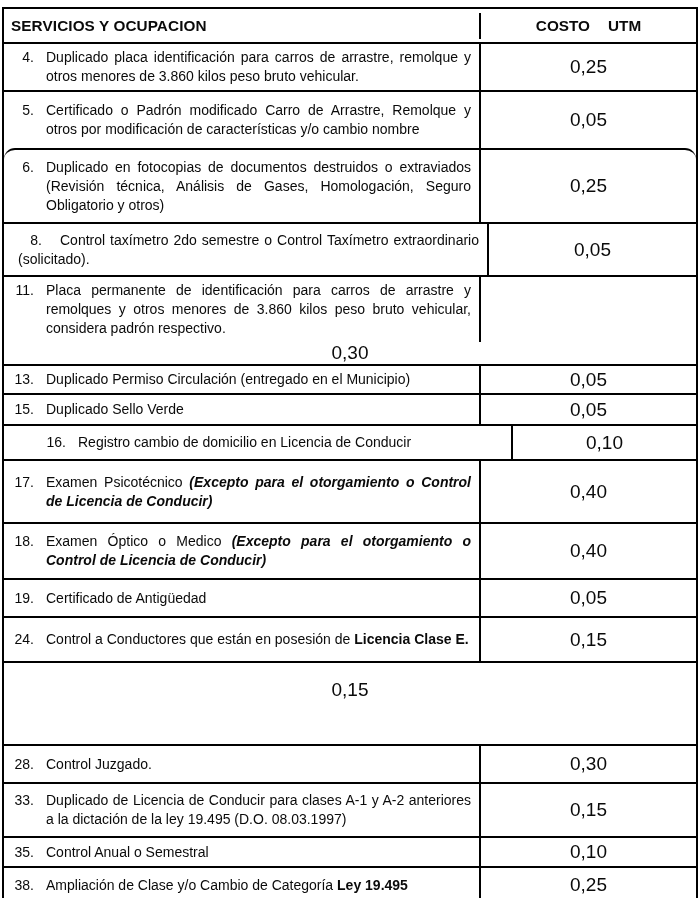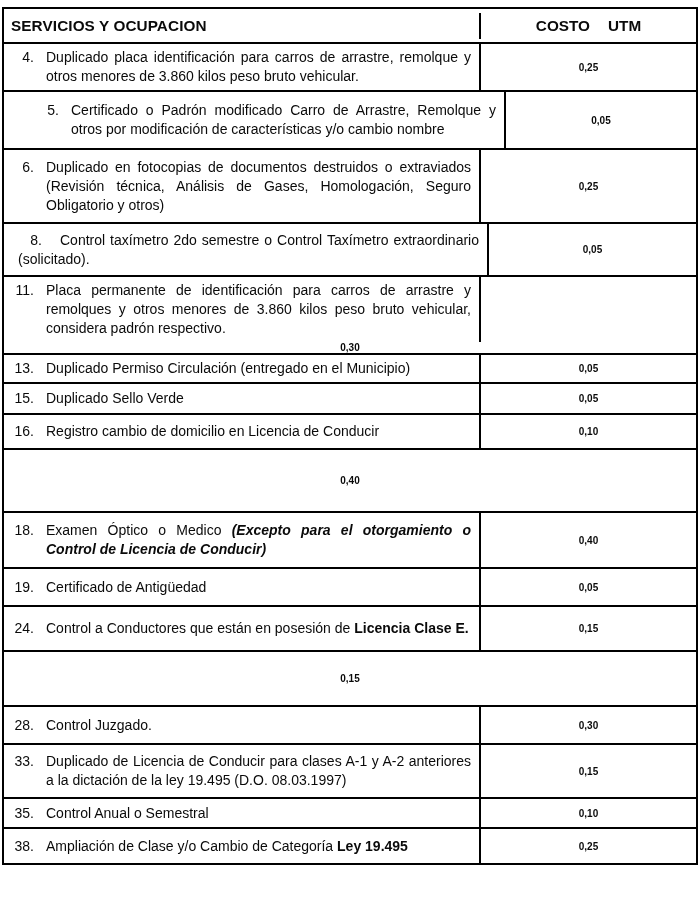--- a/index.html
+++ b/index.html
@@ -41,22 +41,21 @@
     border-right: 2px solid #000000;
     padding: 4px 8px 4px 6px;
     display: flex;
     align-items: center;
   }
   .cost {
     flex: 1;
     display: flex;
     align-items: center;
     justify-content: center;
-    font-size: 10px;
-    font-weight: bold;
+    font-size: 19px;
   }
   .head-desc {
     font-weight: 700;
     font-size: 15.3px;
     padding-left: 7px;
     letter-spacing: 0.1px;
   }
   .head-cost {
     font-weight: 700;
     font-size: 15.3px;
@@ -104,29 +103,29 @@
     </div>
     <div id="rows-container">
         <div class="trow" style="min-height: 48px;">
           <div class="cell desc">
             <p class="para"><span class="num">4.</span><span>Duplicado placa identificación para carros de arrastre, remolque y otros menores de 3.860 kilos peso bruto vehicular.</span></p>
           </div>
           <div class="cell cost">
             <span>0,25</span>
           </div>
         </div>
-        <div class="trow" style="min-height: 58px; padding-left: 25px;">
+        <div class="trow" style="min-height: 58px;">
           <div class="cell desc">
             <p class="para"><span class="num">5.</span><span>Certificado o Padrón modificado Carro de Arrastre, Remolque y otros por modificación de características y/o cambio nombre</span></p>
           </div>
           <div class="cell cost">
             <span>0,05</span>
           </div>
         </div>
-        <div class="trow" style="min-height: 74px;">
+        <div class="trow" style="min-height: 74px; border-radius: 11px;">
           <div class="cell desc">
             <p class="para"><span class="num">6.</span><span>Duplicado en fotocopias de documentos destruidos o extraviados (Revisión técnica, Análisis de Gases, Homologación, Seguro Obligatorio y otros)</span></p>
           </div>
           <div class="cell cost">
             <span>0,25</span>
           </div>
         </div>
         <div class="trow no-hang" style="min-height: 53px; padding-left: 8px;">
           <div class="cell desc">
             <p class="para"><span class="num">8.</span><span>Control taxímetro 2do semestre o Control Taxímetro extraordinario (solicitado).</span></p>
@@ -152,29 +151,32 @@
           </div>
         </div>
         <div class="trow" style="min-height: 31px;">
           <div class="cell desc">
             <p class="para"><span class="num">15.</span><span>Duplicado Sello Verde</span></p>
           </div>
           <div class="cell cost">
             <span>0,05</span>
           </div>
         </div>
-        <div class="trow" style="min-height: 35px;">
+        <div class="trow" style="min-height: 35px; padding-left: 32px;">
           <div class="cell desc">
             <p class="para"><span class="num">16.</span><span>Registro cambio de domicilio en Licencia de Conducir</span></p>
           </div>
           <div class="cell cost">
             <span>0,10</span>
           </div>
         </div>
         <div class="trow" style="min-height: 63px;">
+          <div class="cell desc">
+            <p class="para"><span class="num">17.</span><span>Examen Psicotécnico </span><span class="b i">(Excepto para el otorgamiento o Control de Licencia de Conducir)</span></p>
+          </div>
           <div class="cell cost">
             <span>0,40</span>
           </div>
         </div>
         <div class="trow" style="min-height: 56px;">
           <div class="cell desc">
             <p class="para"><span class="num">18.</span><span>Examen Óptico o Medico </span><span class="b i">(Excepto para el otorgamiento o Control de Licencia de Conducir)</span></p>
           </div>
           <div class="cell cost">
             <span>0,40</span>
@@ -194,21 +196,21 @@
           </div>
           <div class="cell cost">
             <span>0,15</span>
           </div>
         </div>
         <div class="trow" style="min-height: 55px;">
           <div class="cell cost">
             <span>0,15</span>
           </div>
         </div>
-        <div class="trow" style="min-height: 38px;">
+        <div class="trow" style="min-height: 38px; margin-top: 28px;">
           <div class="cell desc">
             <p class="para"><span class="num">28.</span><span>Control Juzgado.</span></p>
           </div>
           <div class="cell cost">
             <span>0,30</span>
           </div>
         </div>
         <div class="trow" style="min-height: 54px;">
           <div class="cell desc">
             <p class="para"><span class="num">33.</span><span>Duplicado de Licencia de Conducir para clases A-1 y A-2 anteriores a la dictación de la ley 19.495 (D.O. 08.03.1997)</span></p>

